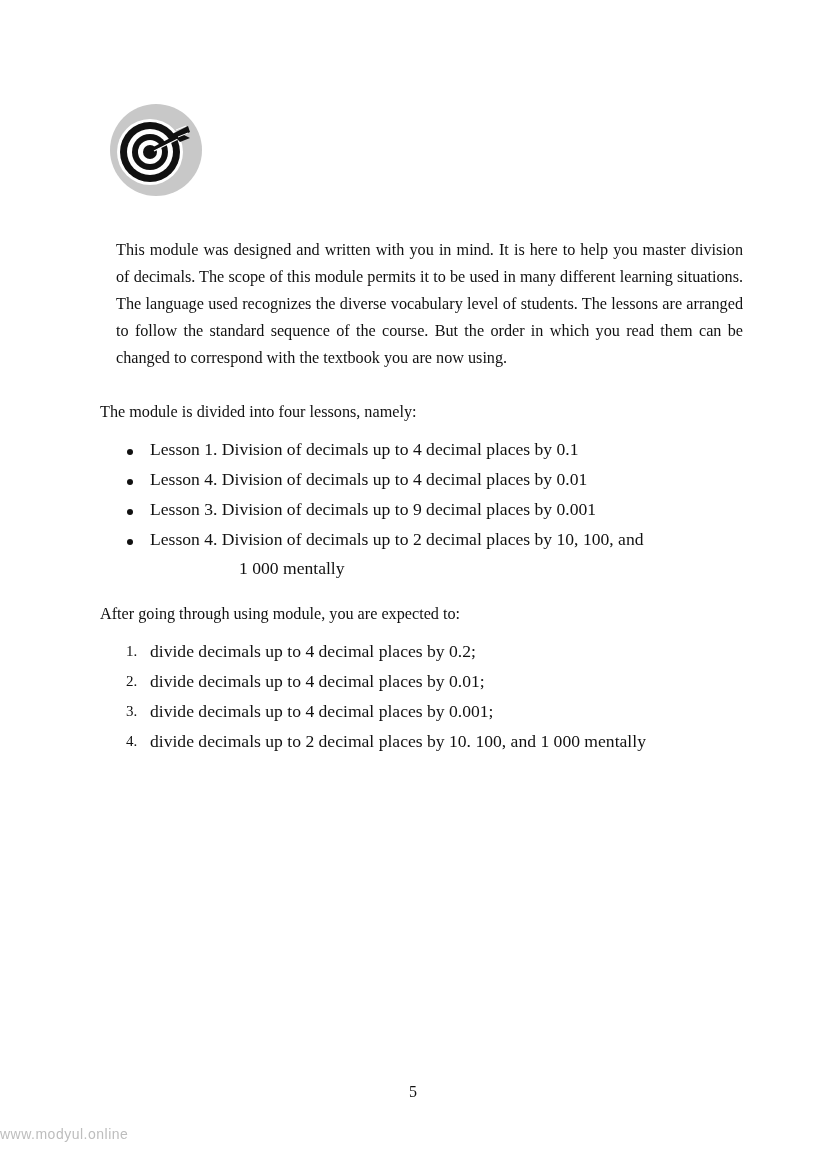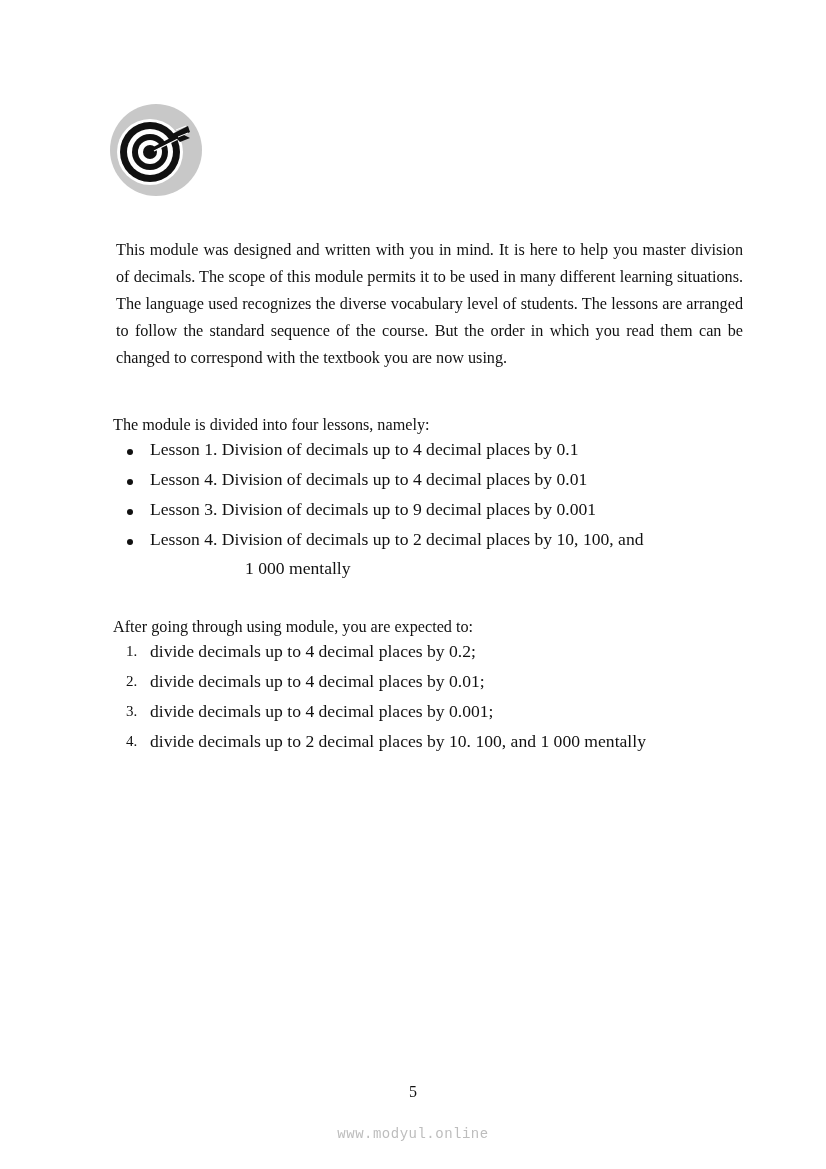--- a/index.html
+++ b/index.html
@@ -14,45 +14,45 @@
       position: absolute; left: 115px; top: 31px;
       font-family: "DejaVu Serif", serif; font-weight: bold; font-style: italic;
       font-size: 24px; letter-spacing: 0.2px; color: #000; white-space: nowrap;
     }
     .intro {
       position: absolute; left: 100px; top: 221px; width: 627px;
       font-family: "Liberation Serif", serif; font-size: 16.2px; line-height: 27px;
       text-align: justify; margin: 16px; text-align-last: left;
     }
     .lead {
-      position: absolute; left: 100px; margin: 13px;
+      position: absolute; left: 100px; margin: 0;
       font-family: "Liberation Serif", serif; font-size: 16.2px; line-height: 20px; white-space: nowrap;
     }
     .lead-lessons { top: 402px; }
     .lead-objectives { top: 604px; }
     ul.lessons, ol.objectives {
       position: absolute; left: 0; margin: 0; padding: 0; list-style: none;
       font-family: "Liberation Serif", serif; font-size: 17.6px;
     }
     ul.lessons { top: 438px; }
     ol.objectives { top: 640px; }
     .item { position: relative; height: 30px; line-height: 22px; white-space: nowrap; }
     .item .marker { position: absolute; left: 124px; top: 0; width: 16px; text-align: left; }
     .item .text { position: absolute; left: 150px; top: 0; }
     .item.tall { height: 60px; }
-    .item .cont { position: absolute; left: 245px; top: 29px; }
+    .item .cont { position: absolute; left: 239px; top: 29px; }
     .bullet-dot { display: inline-block; width: 6px; height: 6px; border-radius: 50%; background: #111; margin-top: 9px; margin-left: 3px; }
     .objectives .marker { font-size: 15px; left: 126px; }
     .page-number {
       position: absolute; left: 0; width: 826px; top: 1083px; text-align: center;
       font-family: "Liberation Serif", serif; font-size: 16px; color: #111;
     }
     .watermark {
-      position: absolute; left: 0; width: 826px; top: 1126px; text-align: center;
-      font-family: Liberation Mono, monospace; font-size: 14px; color: #bdbdbd; letter-spacing: 0.5px;
+      position: absolute; left: 0; width: 826px; top: 1126px; 
+      font-family: Liberation Sans, sans-serif; font-size: 14px; color: #bdbdbd; letter-spacing: 0.5px;
     }
   </style>
 </head>
 <body>
 
 <div class="header">
   <svg class="target-icon" viewBox="0 0 92 92">
     <circle cx="46" cy="46" r="46" fill="#c8c8c8"></circle>
     <circle cx="40" cy="48" r="33" fill="#ffffff"></circle>
     <circle cx="40" cy="48" r="30" fill="#111111"></circle>

